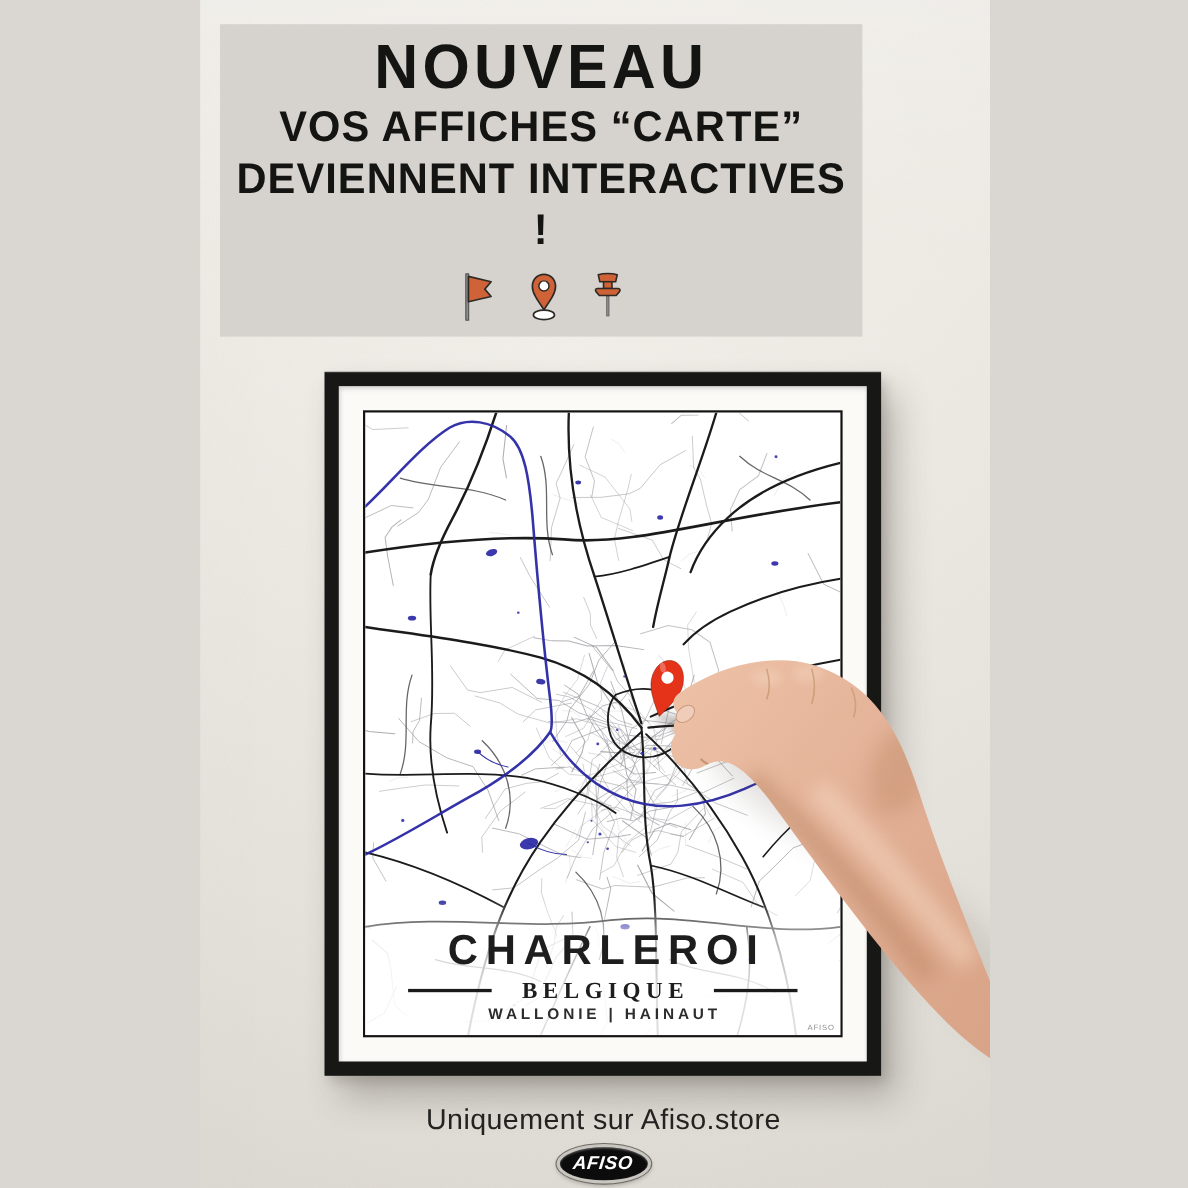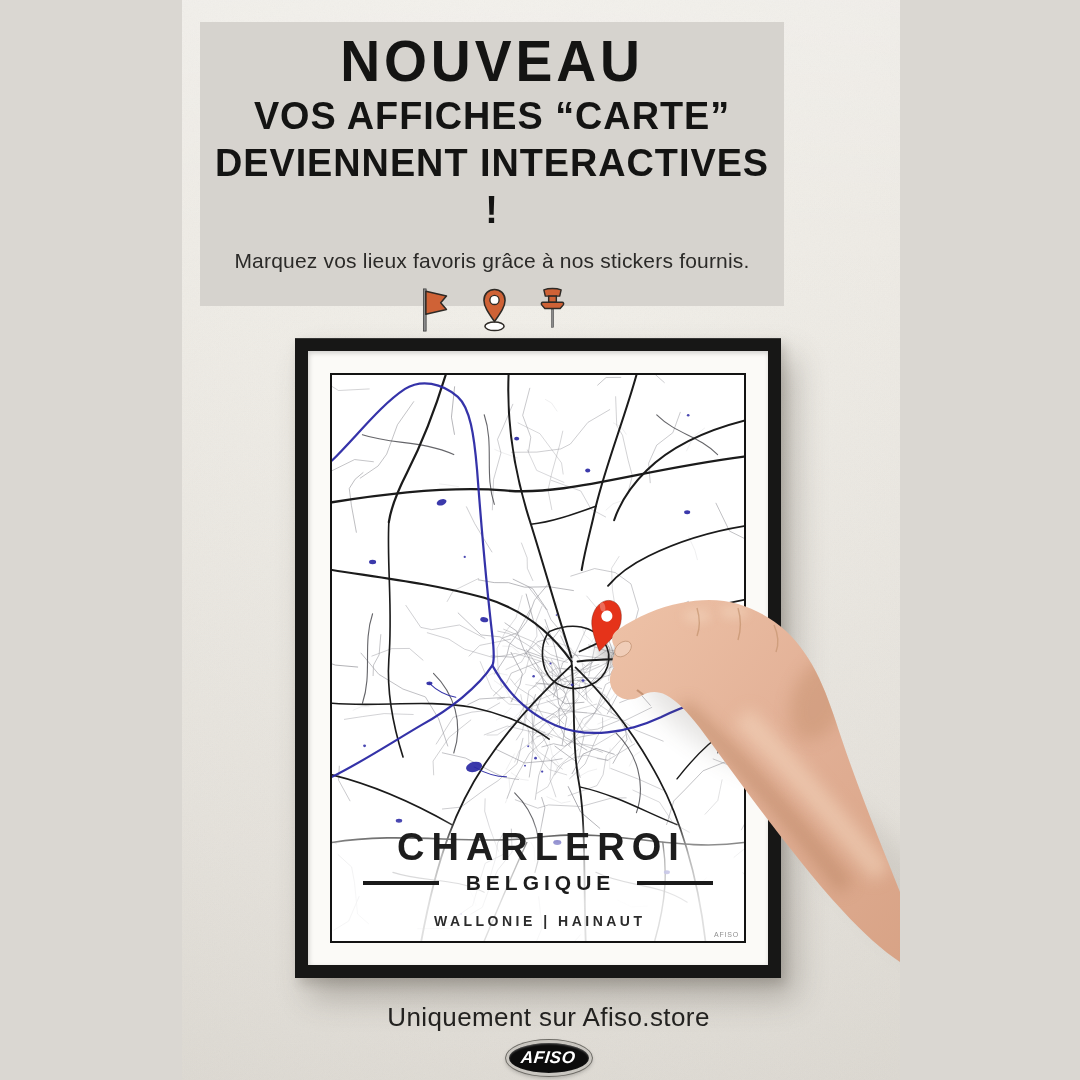--- a/index.html
+++ b/index.html
@@ -17,33 +17,33 @@
   .banner{position:absolute;left:200px;top:22px;width:584px;height:284px;background:#d6d3ce;
     text-align:center;color:#141413;}
   .banner-title{margin-top:8px;font-size:57px;line-height:62px;font-weight:700;letter-spacing:4px;transform:scaleX(.97);}
   .banner-line{font-size:39px;line-height:47px;font-weight:700;letter-spacing:1px;transform:scaleX(.97);}
   .banner-tagline{margin-top:16px;font-size:21px;line-height:24px;font-weight:400;color:#2b2a28;letter-spacing:.2px;}
   .banner-icons{margin-top:12px;display:flex;justify-content:center;align-items:flex-end;gap:26px;height:48px;}
   .banner-icons svg{display:block;}
 
   
   .frame{position:absolute;left:113px;top:338px;width:486px;height:640px;background:#171716;
-    box-shadow: 14px 20px 30px rgba(70,64,54,.30), 4px 6px 10px rgba(70,64,54,.20), inset 0 1px 0 rgba(255,255,255,.14);}
+    box-shadow: 14px 20px 30px rgba(70,64,54,.30), 4px 6px 10px rgba(70,64,54,.20), inset 0 1px 0 rgba(255,255,255,.14); padding-left: 20px;}
   .mat{position:absolute;inset:13px;background:#fbfaf7;box-shadow:inset 1px 2px 5px rgba(0,0,0,.18);}
   .map-area{position:absolute;inset:22px;border:2px solid #131313;background:#ffffff;overflow:hidden;}
   .map-area svg.citymap{position:absolute;inset:0;width:100%;height:100%;}
 
   .map-title{position:absolute;left:0;right:0;bottom:0;height:112px;display:flex;flex-direction:column;
     justify-content:flex-end;align-items:center;padding-bottom:12px;
     background:linear-gradient(to bottom, rgba(255,255,255,0) 0%, rgba(255,255,255,.68) 30%, rgba(255,255,255,.86) 70%);}
   .poster-city{font-size:38px;font-weight:700;letter-spacing:7px;color:#1d1d1d;text-indent:7px;line-height:40px;}
-  .poster-sub-row{display:flex;align-items:center;gap:22px;margin-top:4px;}
+  .poster-sub-row{display:flex;align-items:center;gap:22px;margin-top:4px;font-family:Liberation Serif, serif;}
   .poster-dash{width:76px;height:3.5px;background:#1a1a1a;}
   .poster-country{font-size:21px;font-weight:700;letter-spacing:5px;color:#1d1d1d;text-indent:5px;}
-  .poster-region{margin-top:18px;font-size:14px;font-weight:700;letter-spacing:3.5px;color:#2c2c2c;text-indent:3.5px;}
+  .poster-region{margin-top:0;font-size:14px;font-weight:700;letter-spacing:3.5px;color:#2c2c2c;text-indent:3.5px;}
   .corner-mark{position:absolute;right:5px;bottom:3px;font-size:7px;letter-spacing:.8px;color:#8f8f8f;}
 
   
   .hand-svg{position:absolute;left:0;top:0;width:718px;height:1080px;pointer-events:none;}
 
   
   .footer{position:absolute;left:15px;right:0;top:1002px;text-align:center;}
   .footer-text{font-size:26px;color:#232220;letter-spacing:.4px;}
   .logo-badge{display:inline-flex;align-items:center;justify-content:center;margin-top:7px;
     width:80px;height:30px;border-radius:50%;background:#0c0c0c;border:3px solid #c9c6c0;
@@ -403,21 +403,20 @@
       <div class="logo-badge">
         <span>AFISO</span>
       </div>
     </div>
   </div>
 
   <div class="banner">
     <div class="banner-title">NOUVEAU</div>
     <div class="banner-line">VOS AFFICHES “CARTE”</div>
     <div class="banner-line">DEVIENNENT INTERACTIVES !</div>
-    <div class="banner-tagline">Marquez vos lieux favoris grâce à nos stickers fournis.</div>
     <div class="banner-icons">
       <svg width="36" height="46" viewBox="0 0 36 48">
         <rect x="7" y="2" width="2.8" height="44" fill="#8b8b8b" stroke="#3c3c3c" stroke-width=".8"></rect>
         <path class="accent-shape" d="M9.5,4.5 L31,9.5 L25,16.5 L31,23.5 L9.5,28.5 Z" stroke="#2e2a26" stroke-width="1.6" stroke-linejoin="round" fill="#cf6236"></path>
       </svg>
       <svg width="33" height="46" viewBox="0 0 34 48">
         <ellipse cx="17" cy="41" rx="10" ry="4.5" fill="#ffffff" stroke="#2e2a26" stroke-width="1.6"></ellipse>
         <path class="accent-shape" d="M17,36 C10,26 6,20 6,14 C6,7 11,2.5 17,2.5 C23,2.5 28,7 28,14 C28,20 24,26 17,36 Z" stroke="#2e2a26" stroke-width="1.6" fill="#cf6236"></path>
         <circle cx="17" cy="13.5" r="4.8" fill="#ffffff" stroke="#2e2a26" stroke-width="1.4"></circle>
       </svg>

